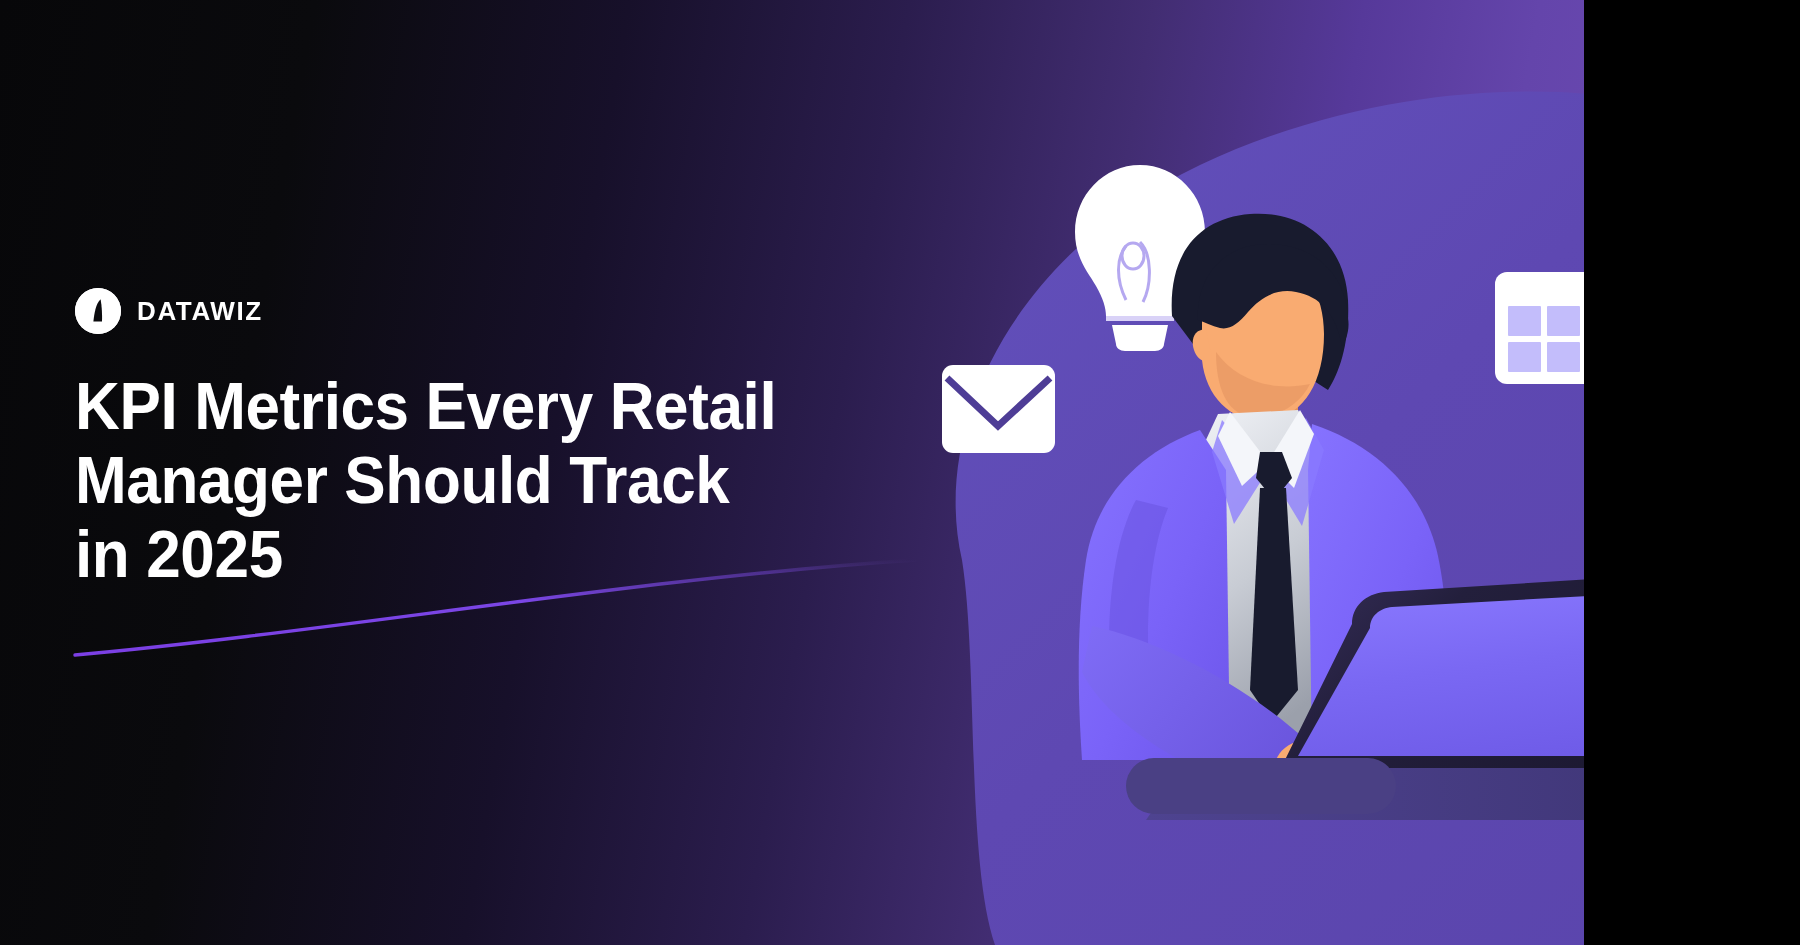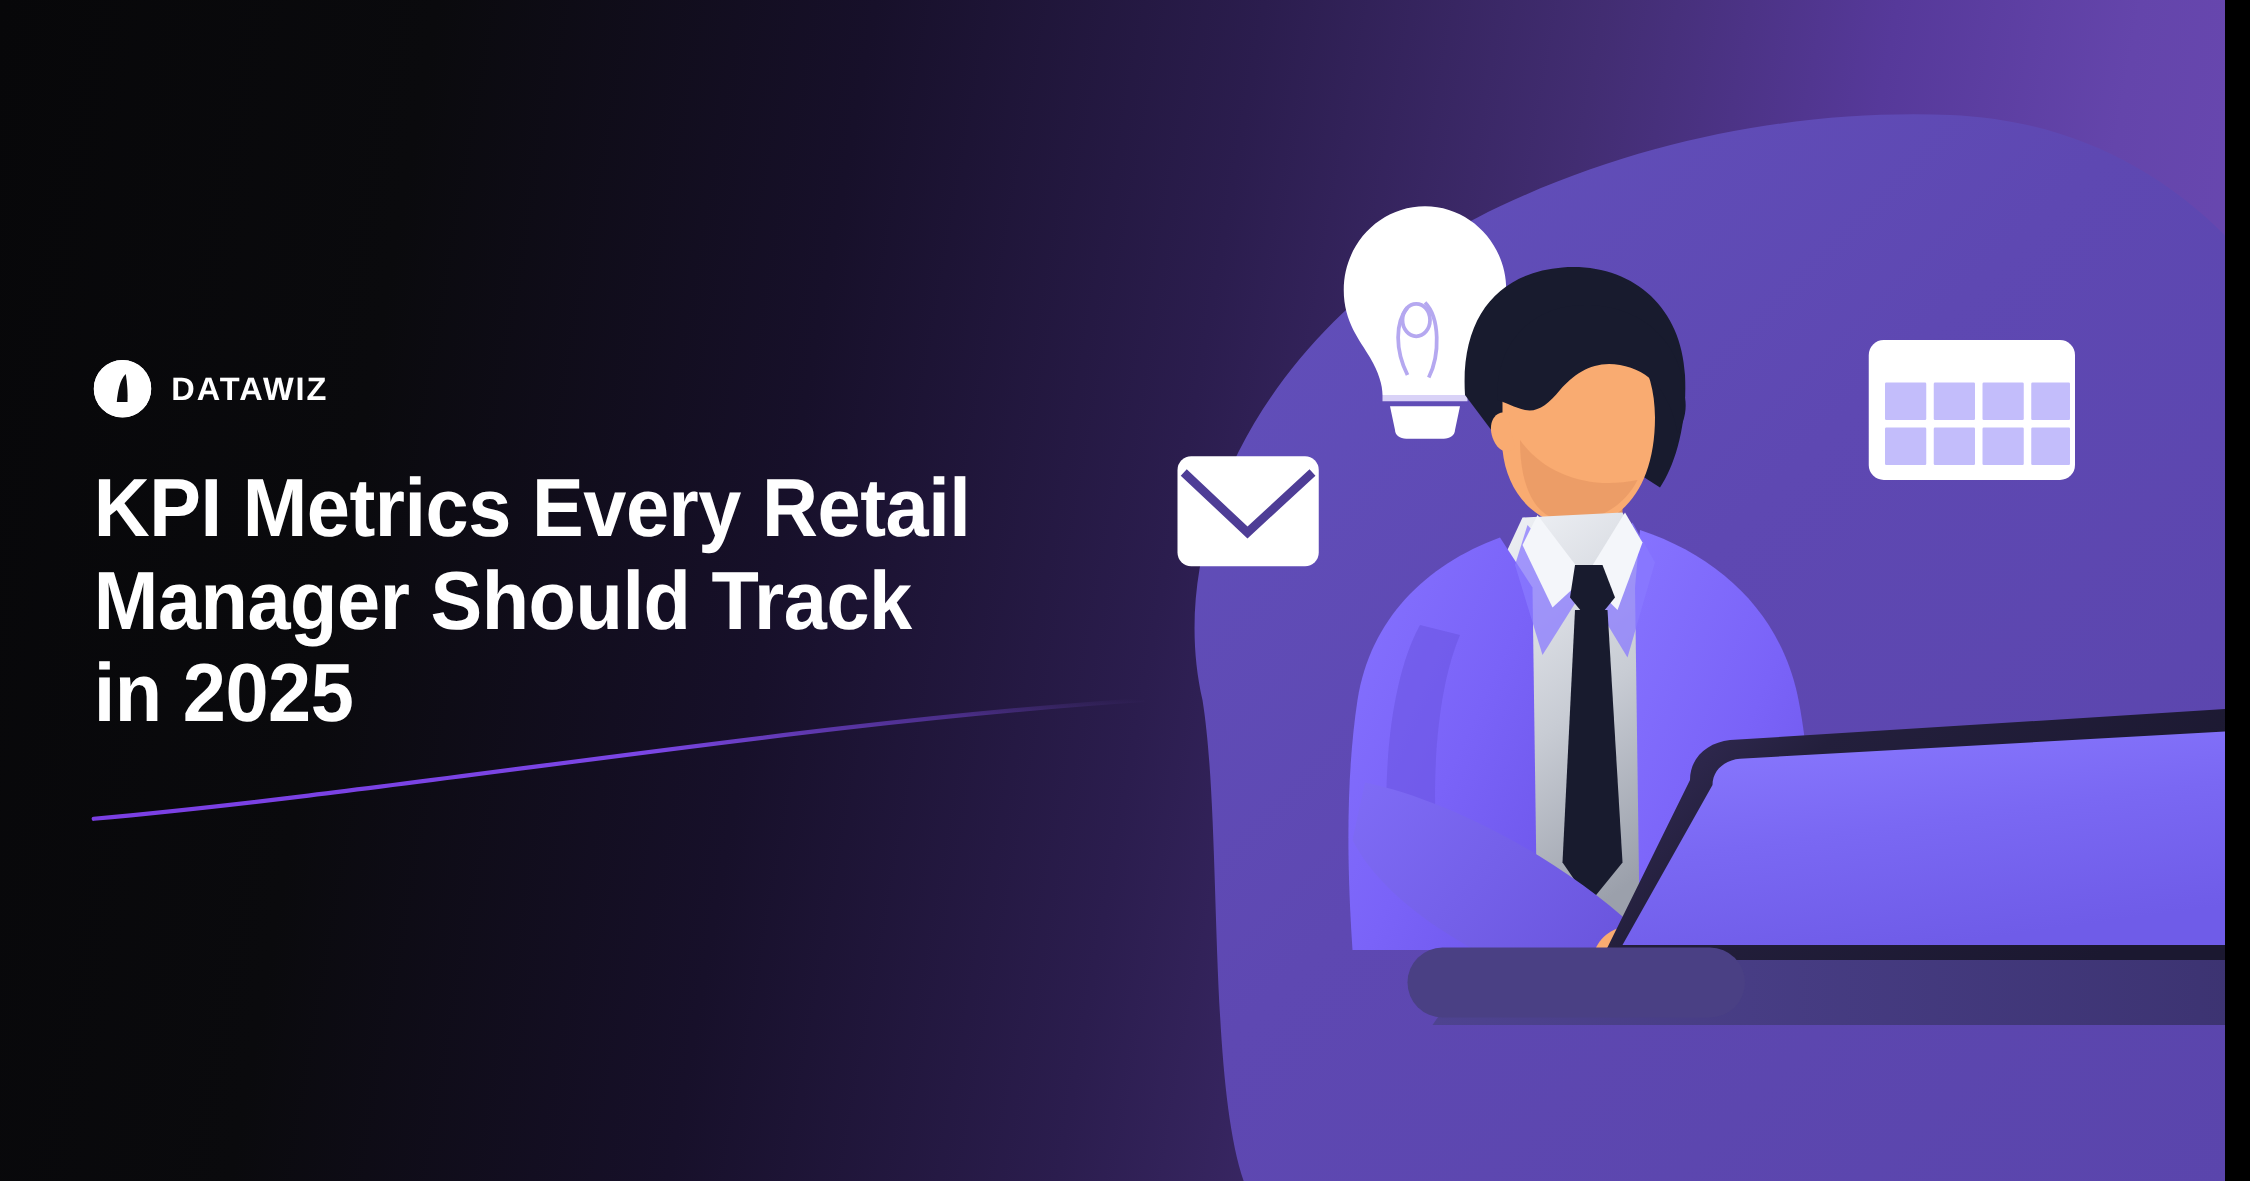--- a/index.html
+++ b/index.html
@@ -4,21 +4,21 @@
 <style>
   * { margin:0; padding:0; box-sizing:border-box; }
   html, body {
     width:1800px; height:945px;
     background:#000;
     font-family:"Liberation Sans", sans-serif;
     overflow:hidden;
   }
   #banner {
     position:relative;
-    width:1780px; height:945px;
+    width:1584px; height:945px;
     overflow:hidden;
     background:linear-gradient(100deg,
         #070709 0%,
         #0a0a0d 18%,
         #17102a 36%,
         #2b1d4e 52%,
         #422d72 66%,
         #56399a 78%,
         #6445ab 88%,
         #6c4ab4 100%);

